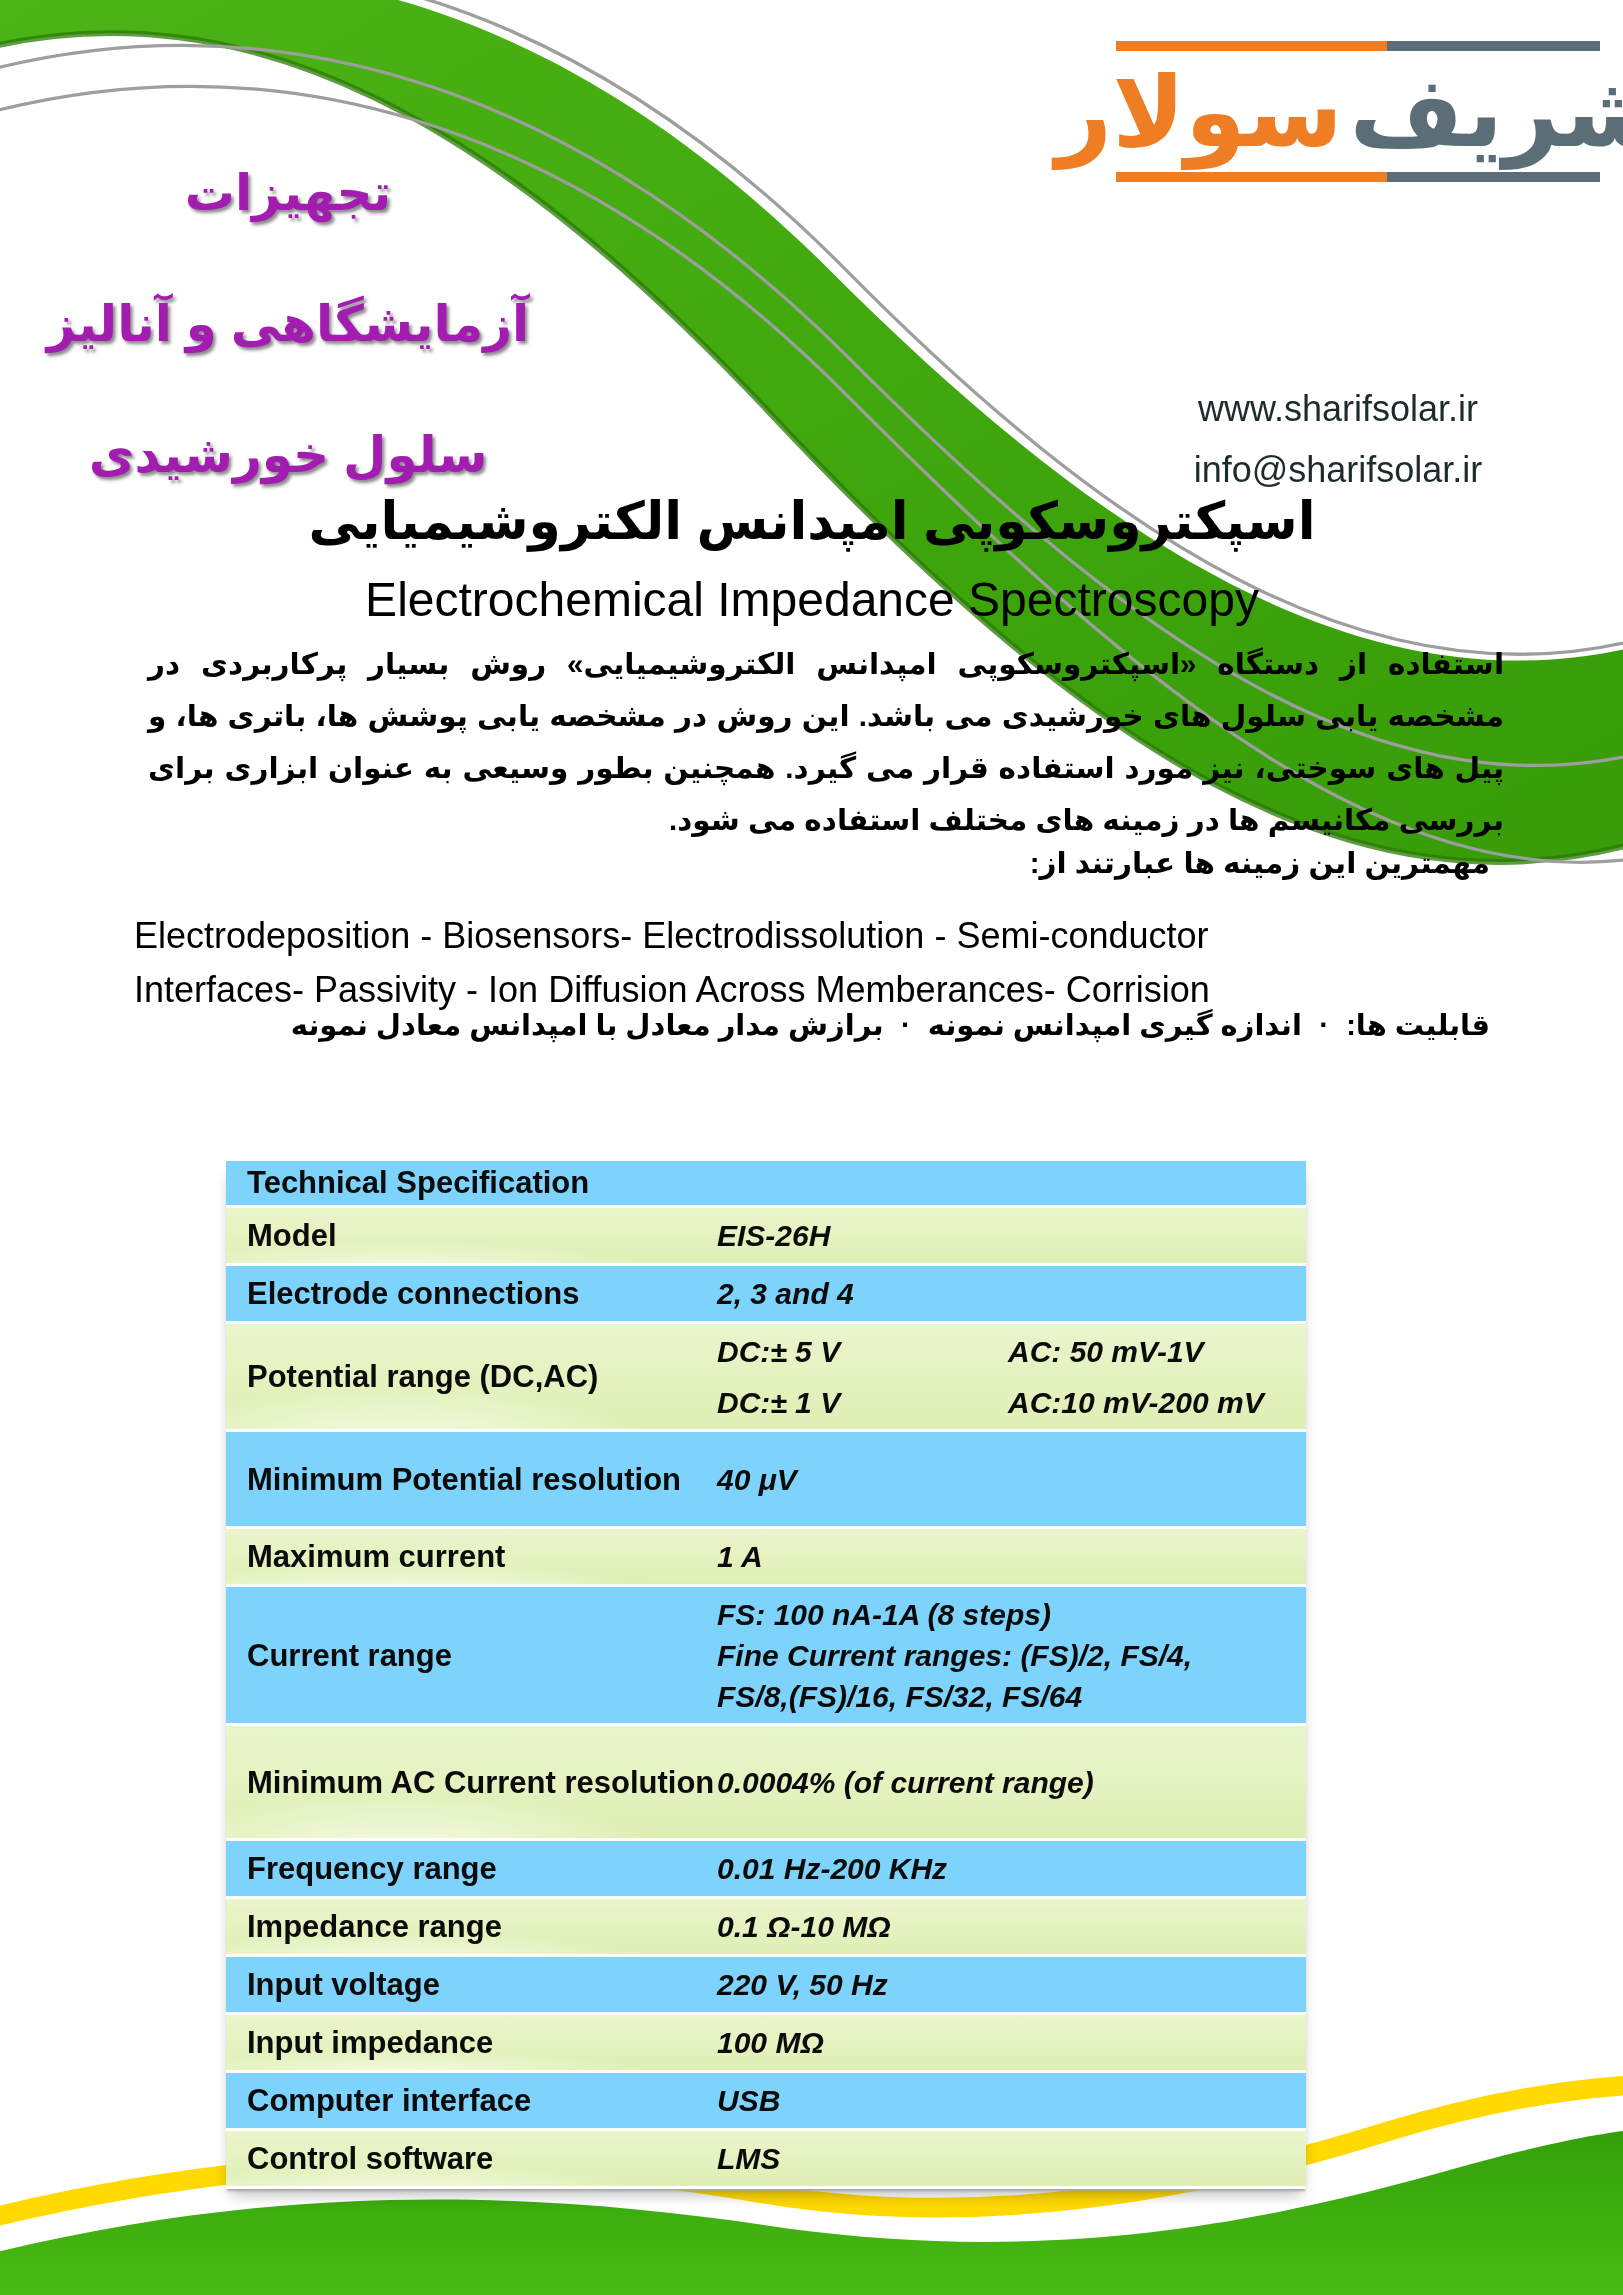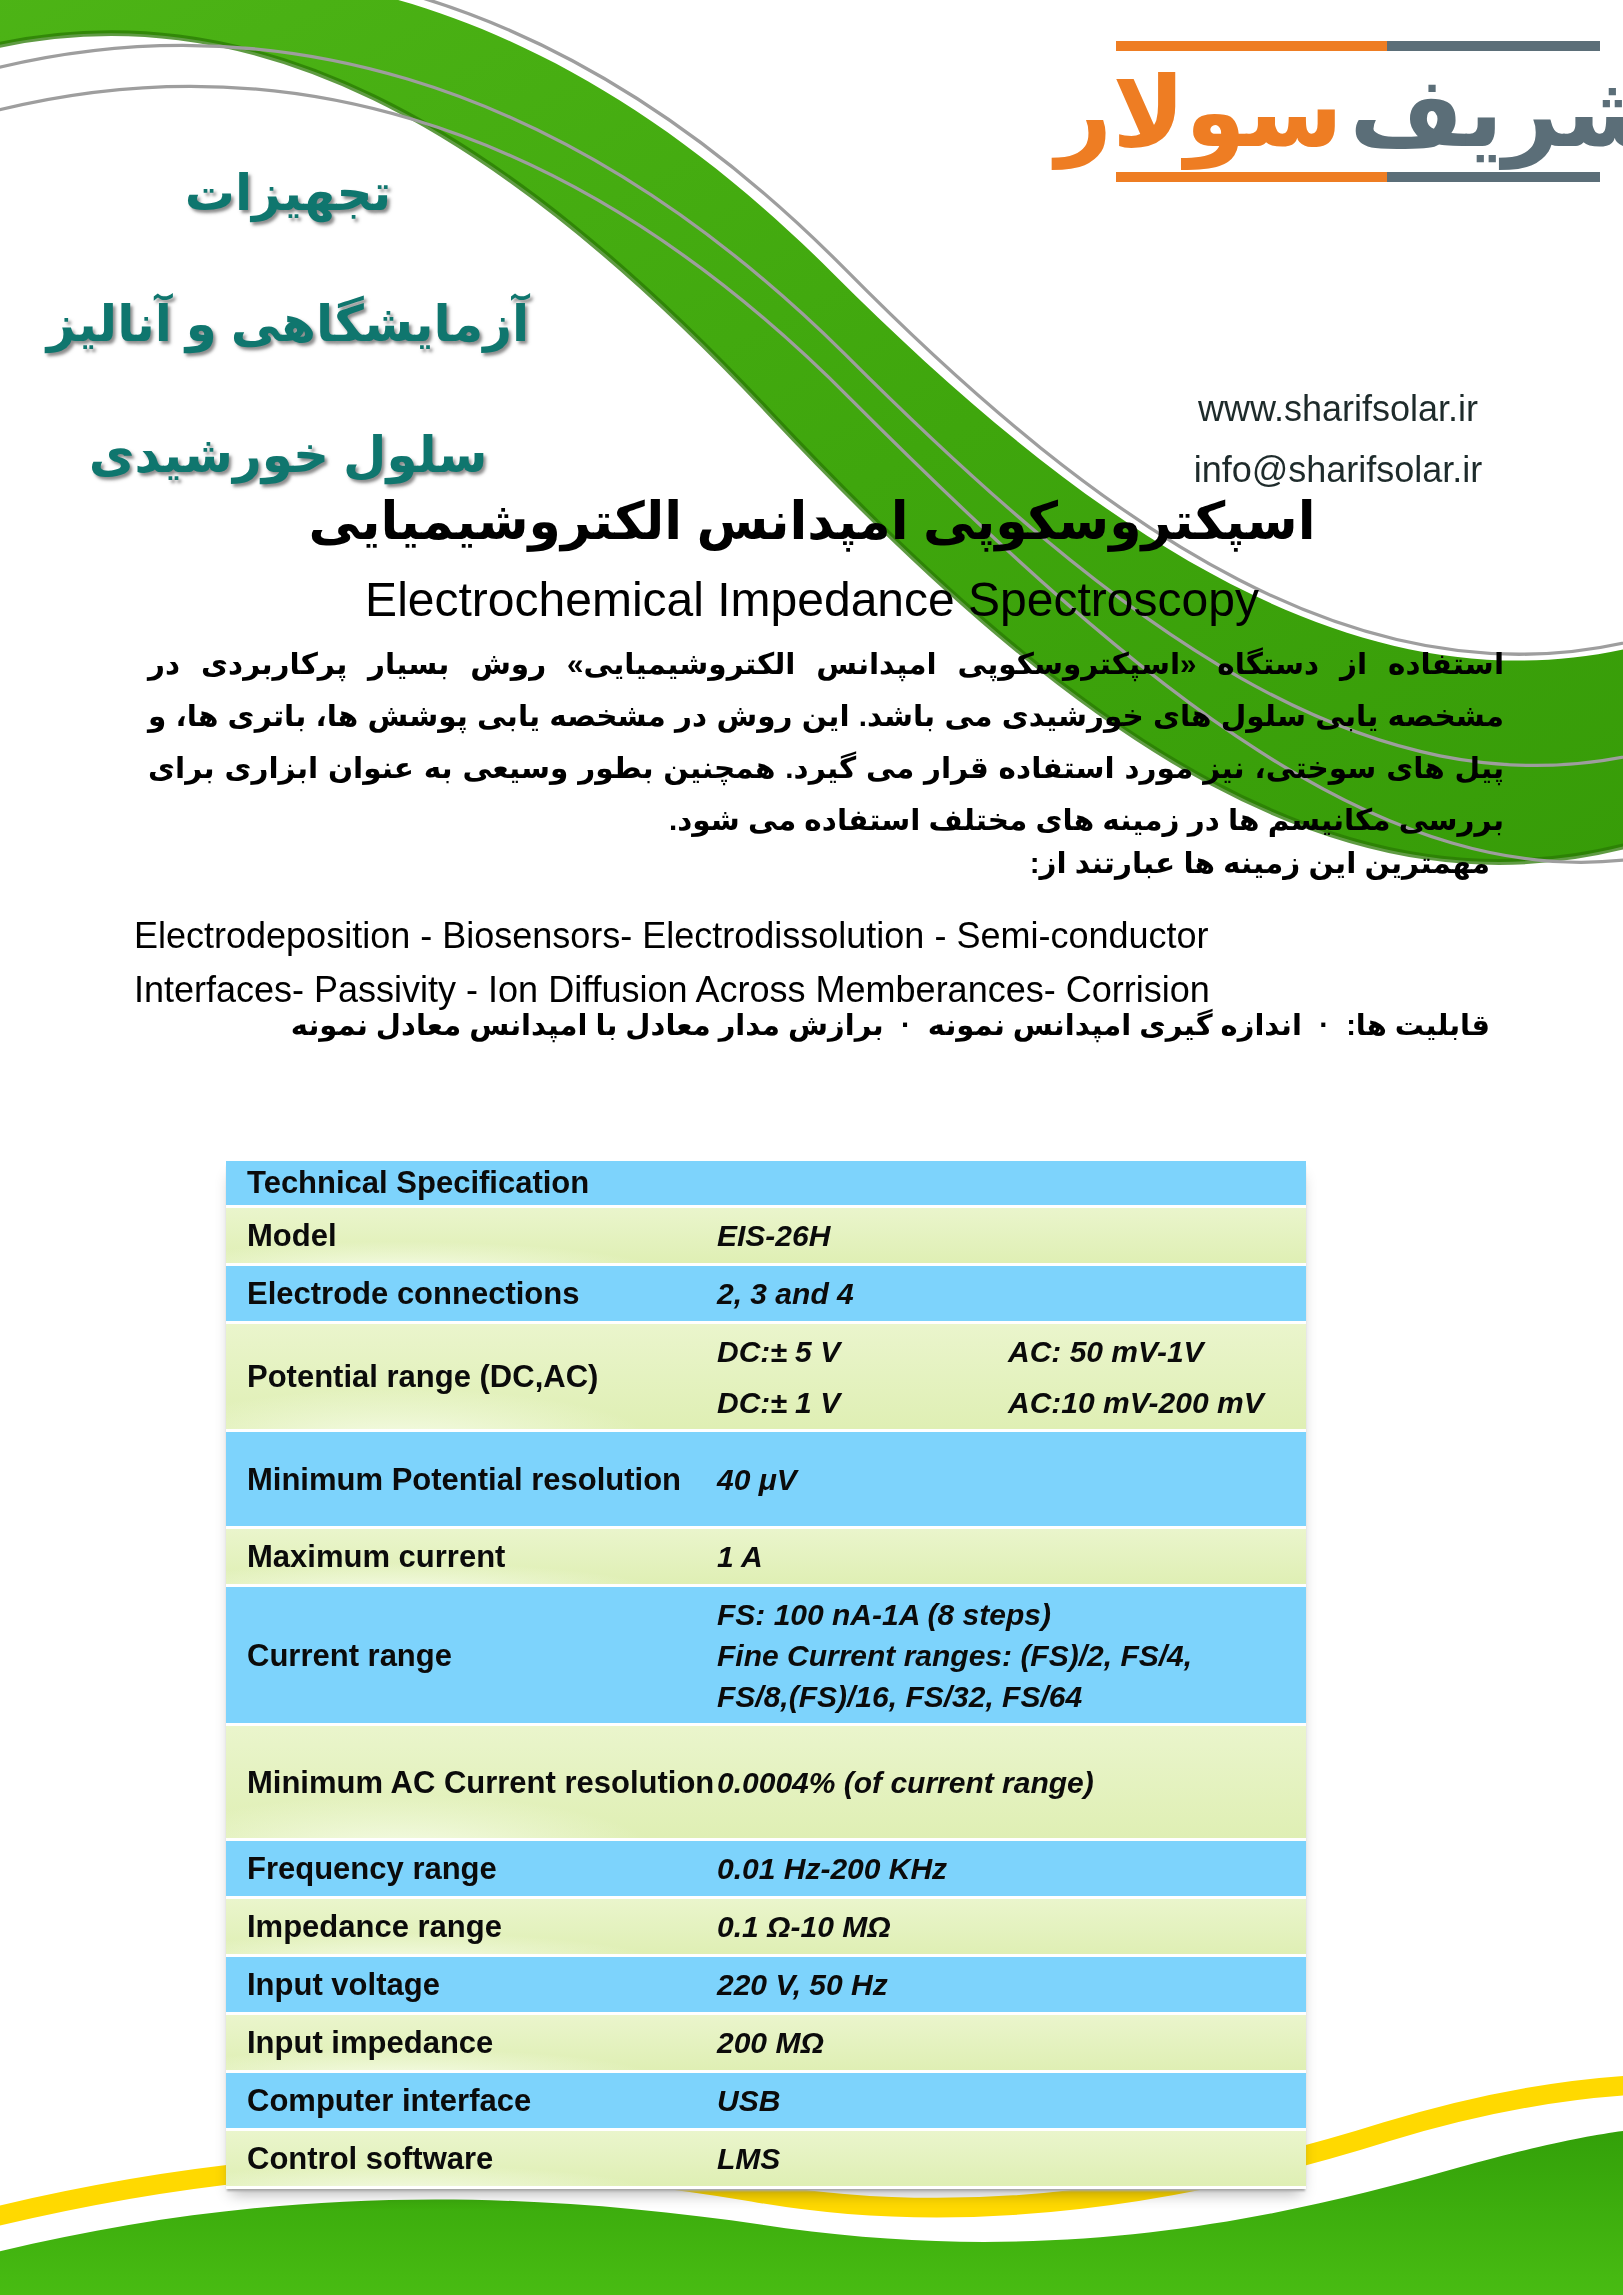--- a/index.html
+++ b/index.html
@@ -6,21 +6,21 @@
   html,body { background:#ffffff; }
   body { font-family:"Liberation Sans","DejaVu Sans",sans-serif; }
   .page { position:relative; width:1624px; height:2295px; background:#fff; overflow:hidden; margin:0 auto; }
 
   
   .header-art { position:absolute; top:0; left:0; z-index:1; }
   .footer-art { position:absolute; bottom:0; left:0; z-index:1; }
 
   
   .tagline { position:absolute; z-index:3; left:36px; top:128px; width:504px;
-             text-align:center; direction:rtl; color:#0f766e; font-weight:700;
+             text-align:center; direction:rtl; color:#a21caf; font-weight:700;
              font-size:50px; line-height:131px;
              text-shadow:2.6px 3.3px 3.3px rgba(110,110,110,.8); }
   .logo { position:absolute; z-index:3; left:1116px; top:41px; width:484px; height:141px; }
   .logo-bar { position:absolute; left:0; width:100%; height:9.8px; display:flex; }
   .logo-bar .seg-o { width:56%; background:#ee7d23; }
   .logo-bar .seg-g { width:44%; background:#5b6e78; }
   .logo-bar.top { top:0; }
   .logo-bar.bottom { bottom:0; }
   .logo-words { position:absolute; left:0; right:0; top:5.2px; bottom:5.2px;
                 display:flex; align-items:center; justify-content:center;
@@ -198,21 +198,21 @@
       <div class="cell val">0.1 Ω-10 MΩ</div>
     </div>
 
     <div class="t-row">
       <div class="cell lab">Input voltage</div>
       <div class="cell val">220 V, 50 Hz</div>
     </div>
 
     <div class="t-row shaded">
       <div class="cell lab">Input impedance</div>
-      <div class="cell val">200 MΩ</div>
+      <div class="cell val">100 MΩ</div>
     </div>
 
     <div class="t-row">
       <div class="cell lab">Computer interface</div>
       <div class="cell val">USB</div>
     </div>
 
     <div class="t-row shaded">
       <div class="cell lab">Control software</div>
       <div class="cell val">LMS</div>

